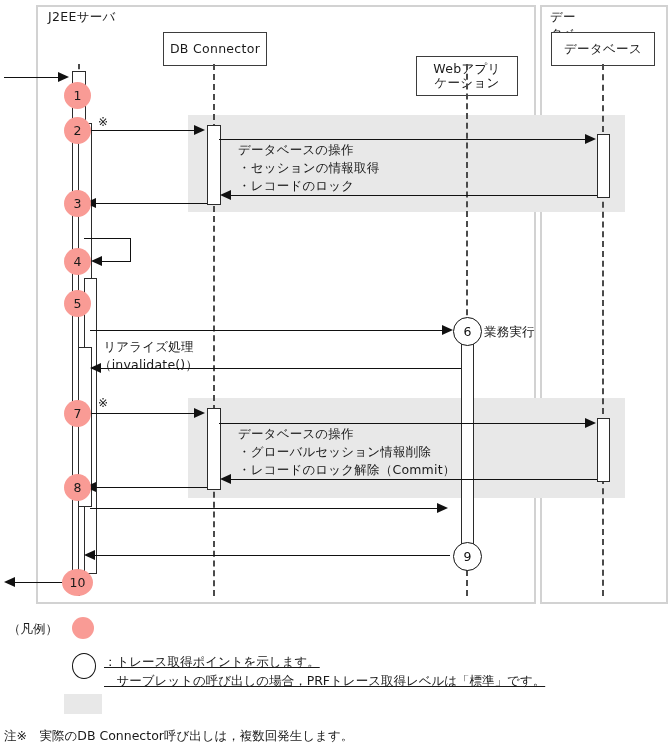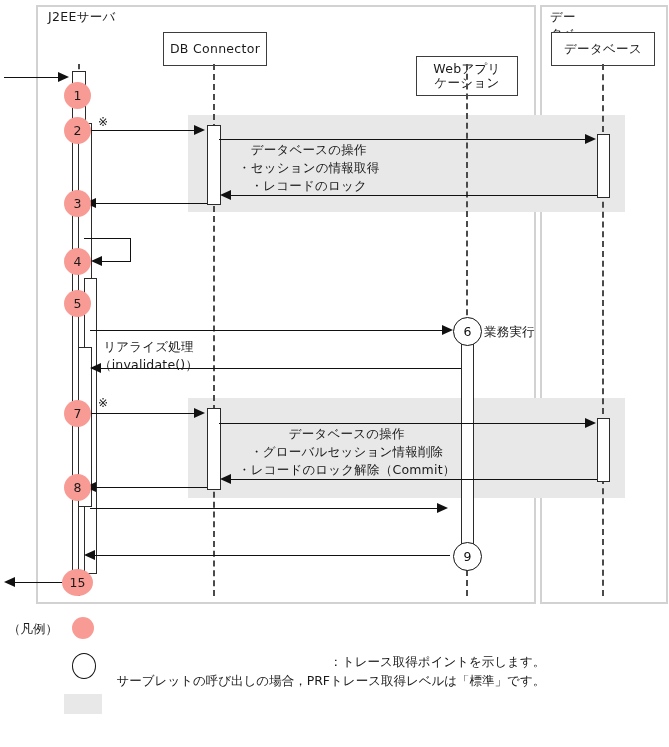--- a/index.html
+++ b/index.html
@@ -26,23 +26,23 @@
   .arrowL{border-top:5px solid transparent;border-bottom:5px solid transparent;border-right:11px solid #111;}
   .dot{
     position:absolute;border-radius:50%;background:#f99b95;
     display:flex;align-items:center;justify-content:center;
     font-size:12.5px;color:#1a1a1a;
   }
   .ring{
     position:absolute;border-radius:50%;background:#fff;border:1.5px solid #111;
     display:flex;align-items:center;justify-content:center;font-size:12.5px;color:#111;
   }
-  .msg{position:absolute;font-size:12.5px;letter-spacing:0.2px;line-height:1.45;white-space:pre;text-align:center;}
+  .msg{position:absolute;font-size:12.5px;letter-spacing:0.2px;line-height:1.45;white-space:pre;}
   .note{position:absolute;font-size:12px;}
-  .legend-row{position:absolute;font-size:12.5px;line-height:1.5;white-space:pre;text-align:right;}
+  .legend-row{position:absolute;font-size:12.5px;line-height:1.5;white-space:pre;}
   .legend-dot{position:absolute;width:22px;height:22px;border-radius:50%;background:#f99b95;}
   .legend-ring{position:absolute;width:22px;height:24px;border-radius:50%;background:#fff;border:1.5px solid #111;}
   .legend-sq{position:absolute;width:38px;height:20px;background:#e8e8e8;}
 </style>
 </head>
 <body>
 
 <div id="diagram">
 
   <div class="group-box" style="left:36px;top:5px;width:496px;height:595px;"></div>
@@ -137,39 +137,40 @@
 
   <div class="dot" style="left:64px;top:82px;width:27px;height:27px;">1</div>
   <div class="dot" style="left:64px;top:117px;width:27px;height:27px;">2</div>
   <div class="dot" style="left:64px;top:190px;width:27px;height:27px;">3</div>
   <div class="dot" style="left:64px;top:248px;width:27px;height:27px;">4</div>
   <div class="dot" style="left:64px;top:290px;width:27px;height:27px;">5</div>
   <div class="ring" style="left:453px;top:317px;width:27px;height:27px;">6</div>
   <div class="dot" style="left:64px;top:400px;width:27px;height:27px;">7</div>
   <div class="dot" style="left:64px;top:474px;width:27px;height:27px;">8</div>
   <div class="ring" style="left:453px;top:542px;width:27px;height:27px;">9</div>
-  <div class="dot" style="left:62px;top:569px;width:31px;height:27px;">15</div>
+  <div class="dot" style="left:62px;top:569px;width:31px;height:27px;">10</div>
 
   <div class="msg" style="left:238px;top:141px;">データベースの操作
 ・セッションの情報取得
 ・レコードのロック</div>
   <div class="msg" style="left:99px;top:338px;text-align:center;">リアライズ処理
 （invalidate()）</div>
   <div class="msg" style="left:484px;top:323px;">業務実行</div>
   <div class="msg" style="left:238px;top:425px;">データベースの操作
 ・グローバルセッション情報削除
 ・レコードのロック解除（Commit）</div>
 
   <div class="note" style="left:98px;top:115px;">※</div>
   <div class="note" style="left:98px;top:396px;">※</div>
 
   <div class="legend-row" style="left:8px;top:620px;">（凡例）</div>
 
   <div class="legend-dot" style="left:72px;top:617px;"></div>
 
   <div class="legend-ring" style="left:72px;top:653px;"></div>
-  <div class="legend-row" style="left:104px;top:653px;">：トレース取得ポイントを示します。
+  <div class="legend-row" style="left:104px;top:653px;text-decoration:underline;">：トレース取得ポイントを示します。
 　サーブレットの呼び出しの場合，PRFトレース取得レベルは「標準」です。</div>
 
   <div class="legend-sq" style="left:64px;top:694px;"></div>
 
+  <div class="legend-row" style="left:4px;top:727px;">注※　実際のDB Connector呼び出しは，複数回発生します。</div>
 
 </div>
 
 </body></html>

